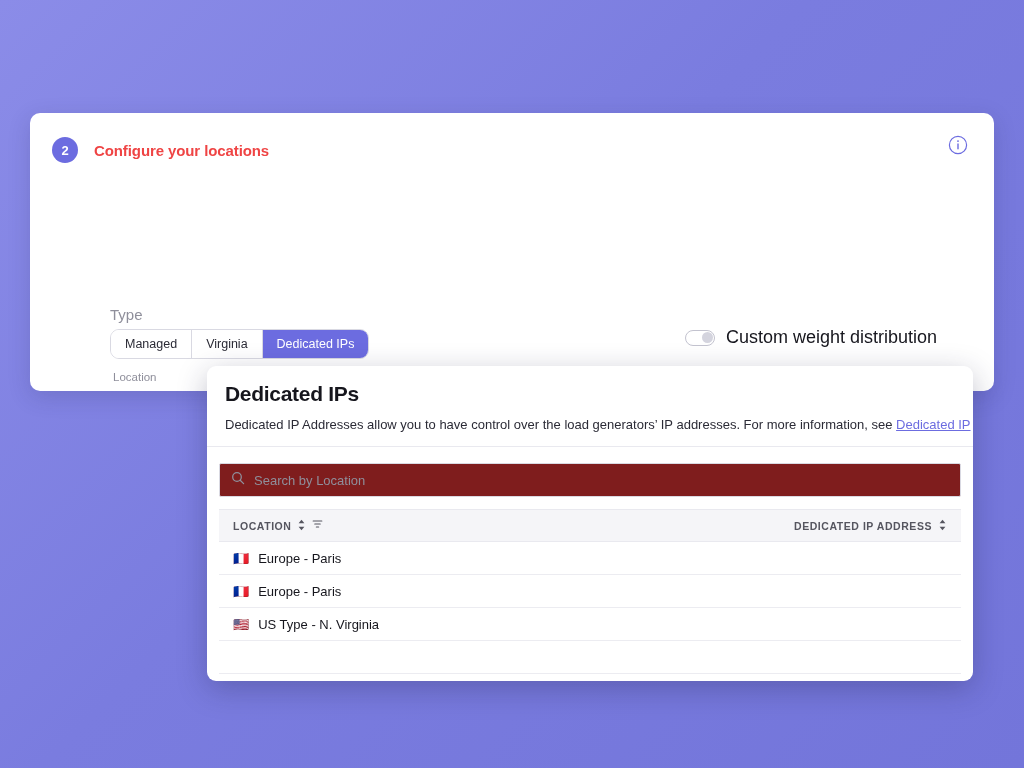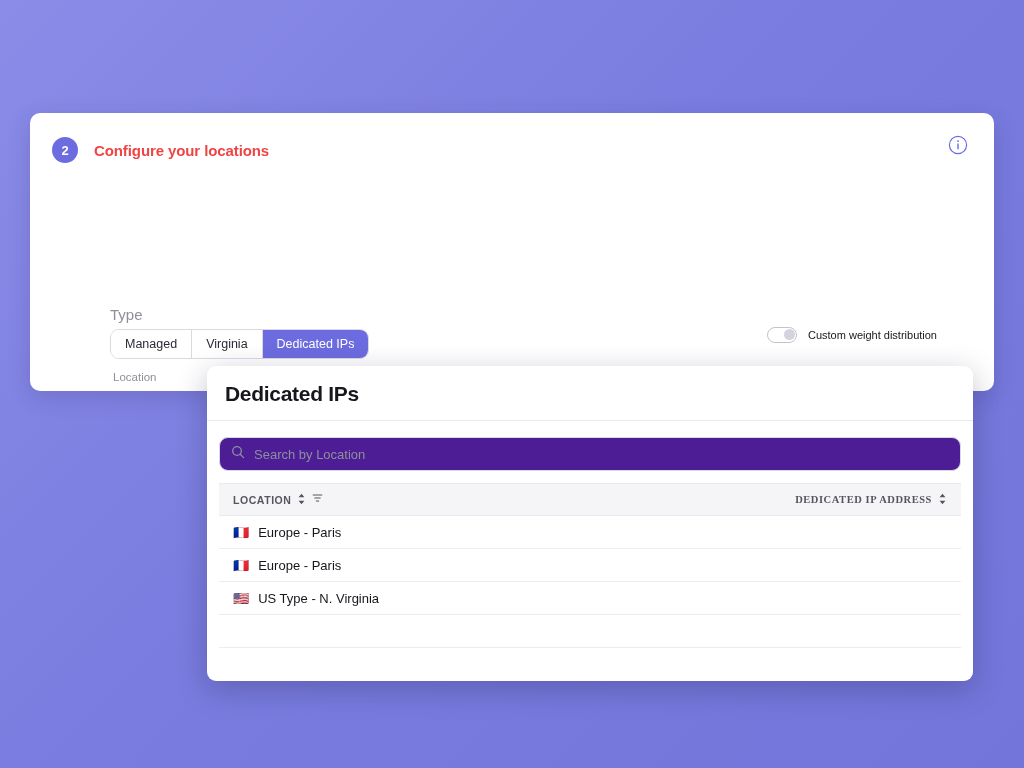--- a/index.html
+++ b/index.html
@@ -105,21 +105,21 @@
   }
   .switch .knob {
     position: absolute;
     right: 1px; top: 1px;
     width: 11px; height: 11px;
     border-radius: 50%;
     background: #d4d4de;
   }
   .weight-toggle .tl {
     margin-left: 11px;
-    font-size: 11px;
+    font-size: 18px;
     color: #16161d;
   }
 
   
   .rows-area {
     position: absolute;
     left: 0; top: 258px;
     width: 964px;
   }
   .weight-col-bg {
@@ -166,22 +166,22 @@
   }
   .modal-desc a {
     color: #6c6ce0;
     text-decoration: underline;
   }
 
   .modal-body { padding: 16px 12px 0 12px; }
   .search-wrap {
     height: 34px;
     border: 1px solid #d9d9e2;
-    border-radius: 9px;
-    background: #4c1d95;
+    border-radius: 2px;
+    background: #7f1d1d;
     display: flex; align-items: center;
     padding: 0 11px;
     margin-bottom: 12px;
   }
   .search-wrap .ph {
     font-size: 13px;
     color: #8f8f9b;
     margin-left: 9px;
   }
 
@@ -195,21 +195,21 @@
     border-top: 1px solid #e9e9ef;
     border-bottom: 1px solid #e9e9ef;
     height: 32px;
     font-size: 10.5px;
     font-weight: bold;
     letter-spacing: 0.55px;
     color: #55555f;
     text-align: left;
     padding: 0 14px;
   }
-  table.dtable thead th.right { text-align: right; font-family: Liberation Serif, serif; }
+  table.dtable thead th.right { text-align: right; }
   .th-inner { display: flex; align-items: center; gap: 6px; }
   .th-inner.right { justify-content: flex-end; }
   table.dtable tbody td {
     height: 33px;
     border-bottom: 1px solid #ececf1;
     font-size: 13px;
     color: #16161d;
     padding: 0 14px;
   }
   table.dtable tbody td .cellflex { display: flex; align-items: center; }
@@ -258,20 +258,21 @@
       <span class="ch wt">Weight distribution</span>
     </div>
 
   </div>
 </div>
 
 <div class="modal">
 
   <div class="modal-head">
     <div class="modal-title">Dedicated IPs</div>
+    <div class="modal-desc"><span>Dedicated IP Addresses allow you to have control over the load generators’ IP addresses. For more information, see </span><a href="#">Dedicated IP</a></div>
   </div>
 
   <div class="modal-body">
     <div class="search-wrap">
       <span>
         <svg width="14" height="14" viewBox="0 0 14 14">
           <circle cx="6" cy="6" r="4.3" fill="none" stroke="#8f8f9b" stroke-width="1.3"></circle>
           <line x1="9.2" y1="9.2" x2="12.6" y2="12.6" stroke="#8f8f9b" stroke-width="1.3" stroke-linecap="round"></line>
         </svg>
       </span>

